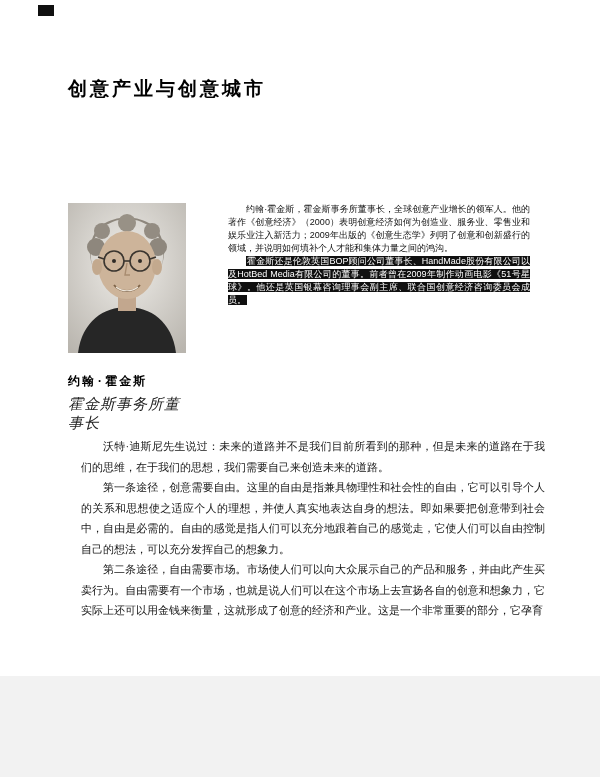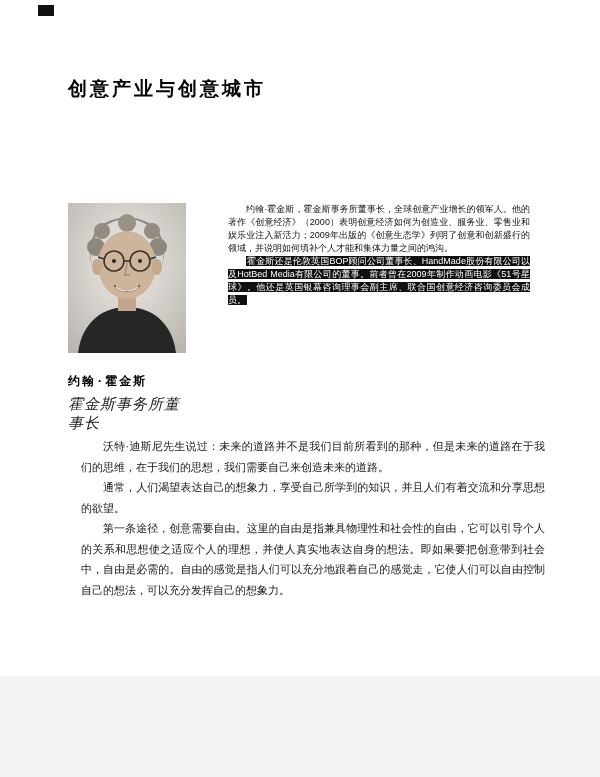--- a/index.html
+++ b/index.html
@@ -115,17 +115,17 @@
 
     <div class="bio">
       <p><span>约翰·霍金斯，霍金斯事务所董事长，全球创意产业增长的领军人。他的著作《创意经济》（2000）表明创意经济如何为创造业、服务业、零售业和娱乐业注入新活力；2009年出版的《创意生态学》列明了创意和创新盛行的领域，并说明如何填补个人才能和集体力量之间的鸿沟。</span></p>
       <p><span class="hl">霍金斯还是伦敦英国BOP顾问公司董事长、HandMade股份有限公司以及HotBed Media有限公司的董事。前者曾在2009年制作动画电影《51号星球》。他还是英国银幕咨询理事会副主席、联合国创意经济咨询委员会成员。</span></p>
     </div>
 
   </div>
 
   <div class="body-text">
     <p>沃特·迪斯尼先生说过：未来的道路并不是我们目前所看到的那种，但是未来的道路在于我们的思维，在于我们的思想，我们需要自己来创造未来的道路。</p>
-    <p>通常，人们渴望表达自己的想象力，享受自己所学到的知识，并且人们有着交流和分享思想的欲望。</p>
     <p>第一条途径，创意需要自由。这里的自由是指兼具物理性和社会性的自由，它可以引导个人的关系和思想使之适应个人的理想，并使人真实地表达自身的想法。即如果要把创意带到社会中，自由是必需的。自由的感觉是指人们可以充分地跟着自己的感觉走，它使人们可以自由控制自己的想法，可以充分发挥自己的想象力。</p>
+    <p>第二条途径，自由需要市场。市场使人们可以向大众展示自己的产品和服务，并由此产生买卖行为。自由需要有一个市场，也就是说人们可以在这个市场上去宣扬各自的创意和想象力，它实际上还可以用金钱来衡量，这就形成了创意的经济和产业。这是一个非常重要的部分，它孕育</p>
   </div>
 
 </div>
 
 </body></html>

